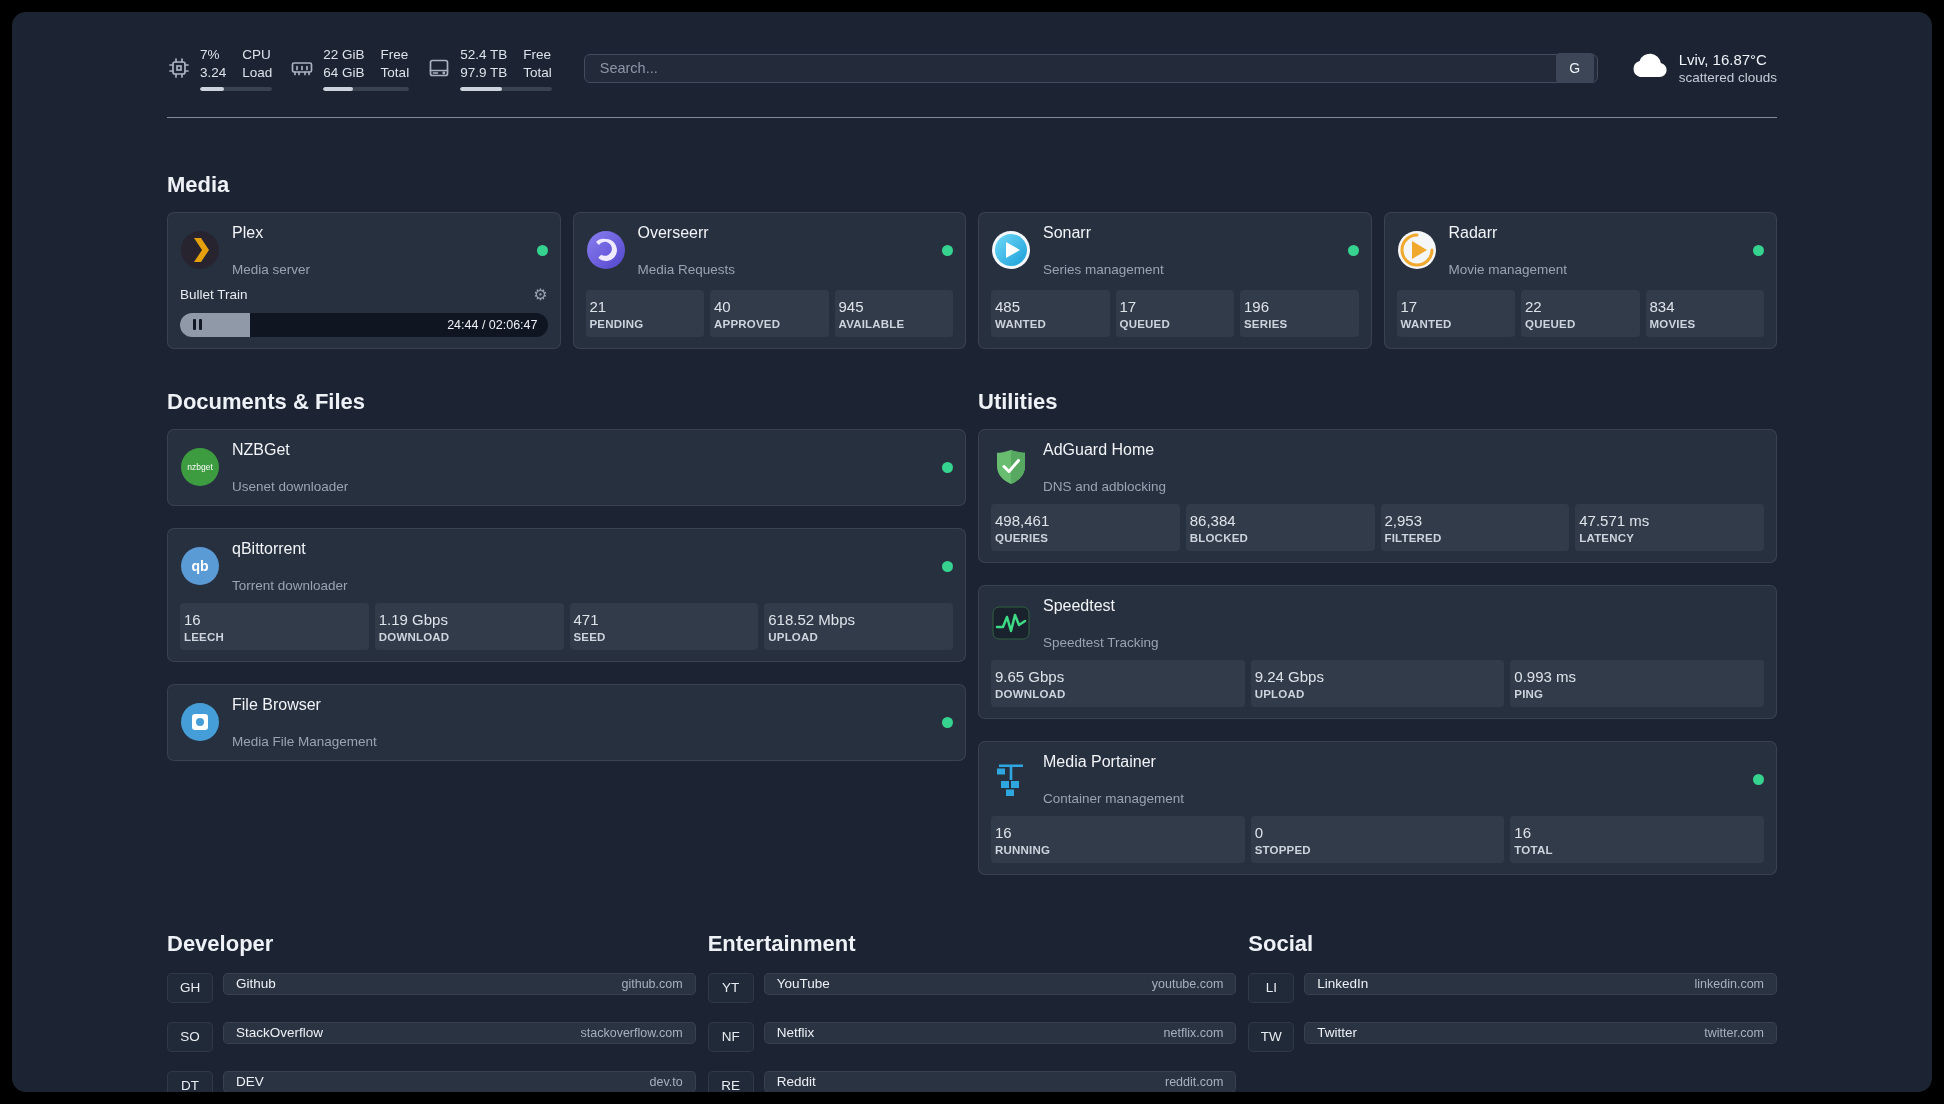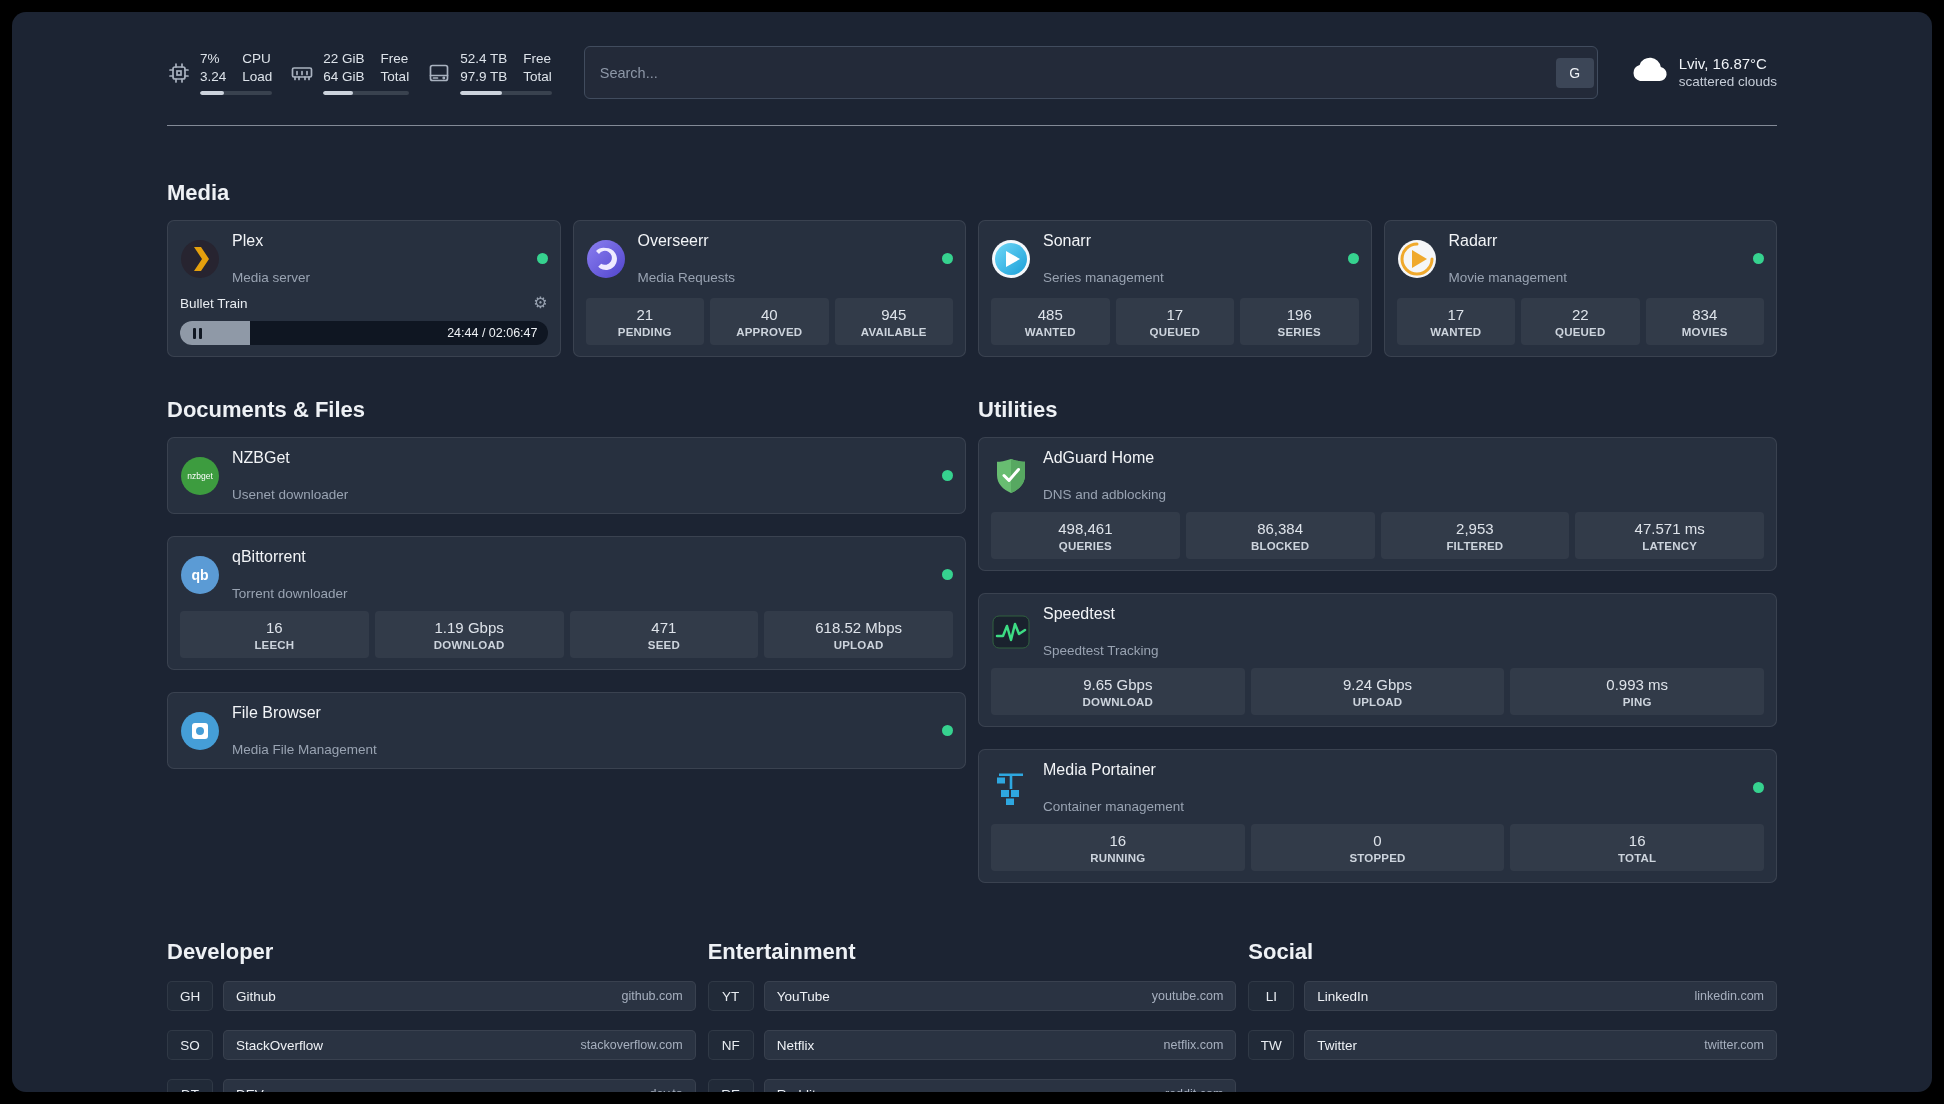--- a/index.html
+++ b/index.html
@@ -18,21 +18,21 @@
   .resources { display: flex; gap: 18px; align-items: center; }
   .res { display: flex; gap: 9px; align-items: center; }
   .res-icon { flex: none; display: flex; }
   .res-body { display: flex; flex-direction: column; }
   .res-cols { display: flex; gap: 16px; }
   .res-col { display: flex; flex-direction: column; font-size: 13.5px; line-height: 1.32; color: #dde3ea; }
   .res-bar { margin-top: 5px; height: 4px; border-radius: 2px; background: #39424f; overflow: hidden; position: relative; }
   .res-fill { height: 100%; background: #ccd3dd; border-radius: 2px; }
 
   .searchbar {
-    flex: 1; margin: 0 32px; height: 53px; border: 1px solid #414c5e; border-radius: 6px;
+    flex: 1; margin: 0 32px; height: 29px; border: 1px solid #414c5e; border-radius: 6px;
     background: rgba(255,255,255,0.03); display: flex; align-items: center; padding: 3px;
   }
   .searchbar input {
     flex: 1; background: transparent; border: 0; outline: 0; color: #e5e9ef;
     font-size: 14.5px; padding: 0 12px; font-family: inherit;
   }
   .searchbar input::placeholder { color: #8d97a7; }
   .provider-btn {
     width: 38px; height: 30px; background: #3c4657; border-radius: 4px; border: 0;
     color: #eef1f5; font-size: 14px; display: flex; align-items: center; justify-content: center; cursor: pointer;
@@ -54,21 +54,21 @@
     padding: 11px 12px; display: flex; flex-direction: column; gap: 10px;
   }
   .card-header { display: flex; align-items: center; gap: 12px; }
   .icon-40 { width: 40px; height: 40px; flex: none; display: flex; align-items: center; justify-content: center; }
   .card-titles { flex: 1; min-width: 0; }
   .card-name { font-size: 16px; color: #f2f4f7; }
   .card-desc { font-size: 13.5px; color: #99a3b2; margin-top: 20px; }
   .dot { width: 11px; height: 11px; border-radius: 50%; background: #36d28f; flex: none; }
 
   .stats-row { display: flex; gap: 6px; margin-top: auto; }
-  .stat { flex: 1; background: rgba(255,255,255,0.055); border-radius: 4px; text-align: center; padding: 8px 4px 7px; }
+  .stat { flex: 1; background: rgba(255,255,255,0.055); border-radius: 4px; padding: 8px 4px 7px; }
   .stat-value { font-size: 15px; color: #dee3ea; }
   .stat-label { font-size: 11.5px; font-weight: 700; color: #cdd4dd; margin-top: 3px; letter-spacing: 0.2px; }
 
   
   .np-row { display: flex; align-items: center; gap: 8px; }
   .np-title { flex: 1; font-size: 13.5px; color: #e8ecf1; }
   .gear { font-size: 16px; color: #96a0af; cursor: pointer; line-height: 1; }
   .np-bar {
     position: relative; height: 24px; border-radius: 12px; background: #0f1622;
     overflow: hidden; display: flex; align-items: center;
@@ -87,21 +87,21 @@
 
   
   .bookmarks { display: grid; grid-template-columns: repeat(3, 1fr); gap: 12px; margin-top: 56px; align-items: start; }
   .bm-title { margin: 0 0 16px; }
   .bm-row { display: flex; gap: 10px; margin-bottom: 19px; cursor: pointer; }
   .bm-abbr {
     width: 46px; height: 30px; flex: none; background: #212a38; border: 1px solid rgba(255,255,255,0.07);
     border-radius: 5px; display: flex; align-items: center; justify-content: center; font-size: 13.5px; color: #e8ecf1;
   }
   .bm-pill {
-    flex: 1; height: 30px; background: #2a3342; border: 1px solid rgba(255,255,255,0.07);
+    flex: 1; height: 22px; background: #2a3342; border: 1px solid rgba(255,255,255,0.07);
     border-radius: 5px; display: flex; align-items: center; padding: 0 12px;
   }
   .bm-name { flex: 1; font-size: 13.5px; color: #eef1f5; }
   .bm-url { font-size: 12.5px; color: #a7b0bf; }
 </style>
 </head>
 <body>
 
 <div class="page">
   <div class="content">

